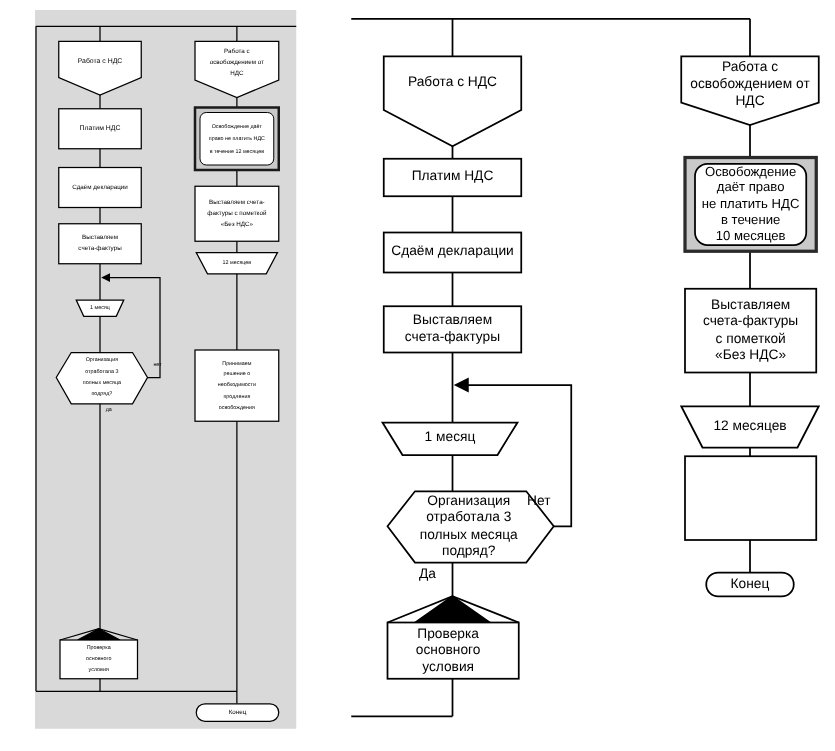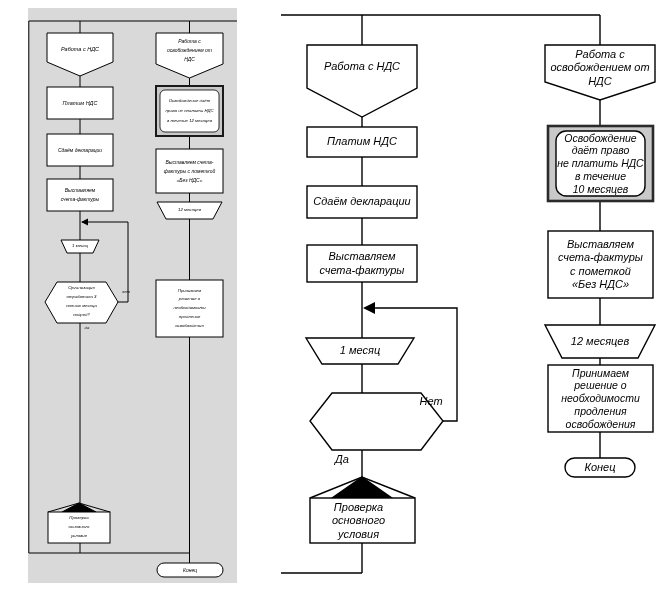--- a/index.html
+++ b/index.html
@@ -1,21 +1,21 @@
 <!DOCTYPE html>
 <html><head>
 <meta charset="utf-8">
 <style>
   html,body{margin:0;padding:0;background:#fff;}
   #stage{position:relative;width:668px;height:601px;background:#fff;overflow:hidden;
          font-family:"Liberation Sans",sans-serif;color:#000;}
   #diagram-svg{position:absolute;left:0;top:0;}
   .lbl{position:absolute;display:flex;align-items:center;justify-content:center;
        text-align:center;white-space:pre-line;color:#000;
-       font-family:"Liberation Sans",sans-serif;font-size:11px;line-height:1.2;font-style:italic;}
+       font-family:"Liberation Sans",sans-serif;font-size:11px;line-height:1.2;}
   .sm{font-size:10.5px;line-height:1.22;}
   .t{font-size:5px;line-height:1.8;}
   .t1{font-size:5.5px;line-height:1.5;}
   .tq{font-size:4.3px;line-height:2.05;}
   .ts{font-size:4.3px;line-height:2.3;}
 </style>
 </head>
 <body>
 
 <div id="stage">
@@ -88,43 +88,42 @@
     </g>
   </g>
 </svg>
 
 <div class="lbl" style="left:307px;top:50px;width:110px;height:34px">Работа с НДС</div>
 <div class="lbl" style="left:307px;top:127px;width:110px;height:30px">Платим НДС</div>
 <div class="lbl" style="left:307px;top:186px;width:110px;height:32px">Сдаём декларации</div>
 <div class="lbl" style="left:307px;top:245px;width:110px;height:37px">Выставляем
 счета-фактуры</div>
 <div class="lbl" style="left:306px;top:338px;width:108px;height:26px">1 месяц</div>
+<div class="lbl" style="left:312px;top:393px;width:126px;height:57px">Организация
+отработала 3
+полных месяца
+подряд?</div>
 <div class="lbl" style="left:412px;top:395px;width:38px;height:14px">Нет</div>
 <div class="lbl" style="left:328px;top:453px;width:28px;height:14px">Да</div>
 <div class="lbl" style="left:310px;top:499px;width:97px;height:44px">Проверка
 основного
 условия</div>
 <div class="lbl" style="left:545px;top:46px;width:110px;height:44px">Работа с
 освобождением от
 НДС</div>
 <div class="lbl sm" style="left:556px;top:131px;width:89px;height:65px">Освобождение
 даёт право
 не платить НДС
 в течение
 10 месяцев</div>
 <div class="lbl" style="left:548px;top:231px;width:105px;height:67px">Выставляем
 счета-фактуры
 с пометкой
 «Без НДС»</div>
 <div class="lbl" style="left:545px;top:325px;width:110px;height:33px">12 месяцев</div>
-<div class="lbl sm" style="left:548px;top:365px;width:105px;height:67px">Принимаем
-решение о
-необходимости
-продления
-освобождения</div>
 <div class="lbl" style="left:565px;top:458px;width:70px;height:19px">Конец</div>
 
 <div class="lbl t1" style="left:47px;top:37px;width:66px;height:24px">Работа с НДС</div>
 <div class="lbl t1" style="left:47px;top:87px;width:66px;height:32px">Платим НДС</div>
 <div class="lbl t" style="left:47px;top:134px;width:66px;height:32px">Сдаём декларации</div>
 <div class="lbl t" style="left:47px;top:179px;width:66px;height:32px">Выставляем
 счета-фактуры</div>
 <div class="lbl tq" style="left:61px;top:240px;width:38px;height:13px">1 месяц</div>
 <div class="lbl tq" style="left:46px;top:283px;width:71px;height:38px">Организация
 отработала 3

